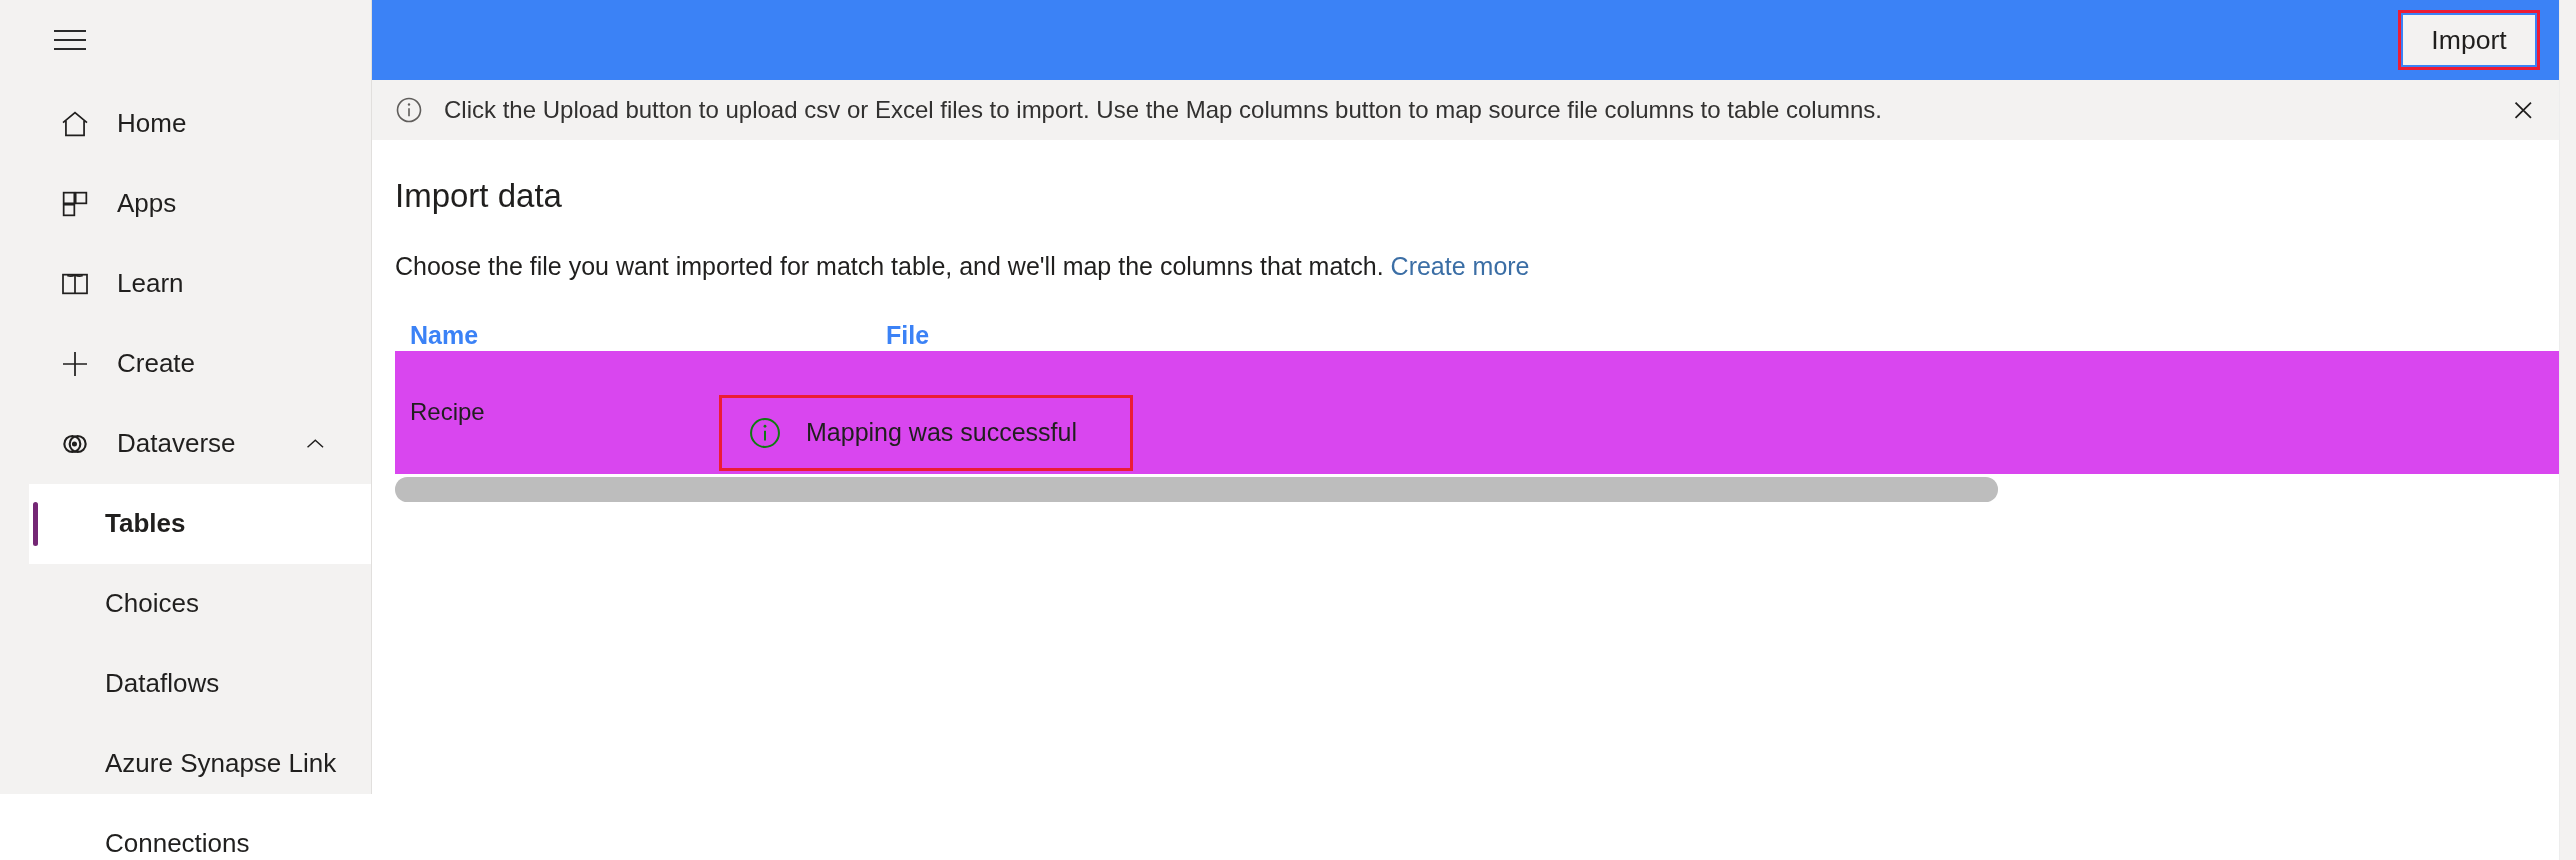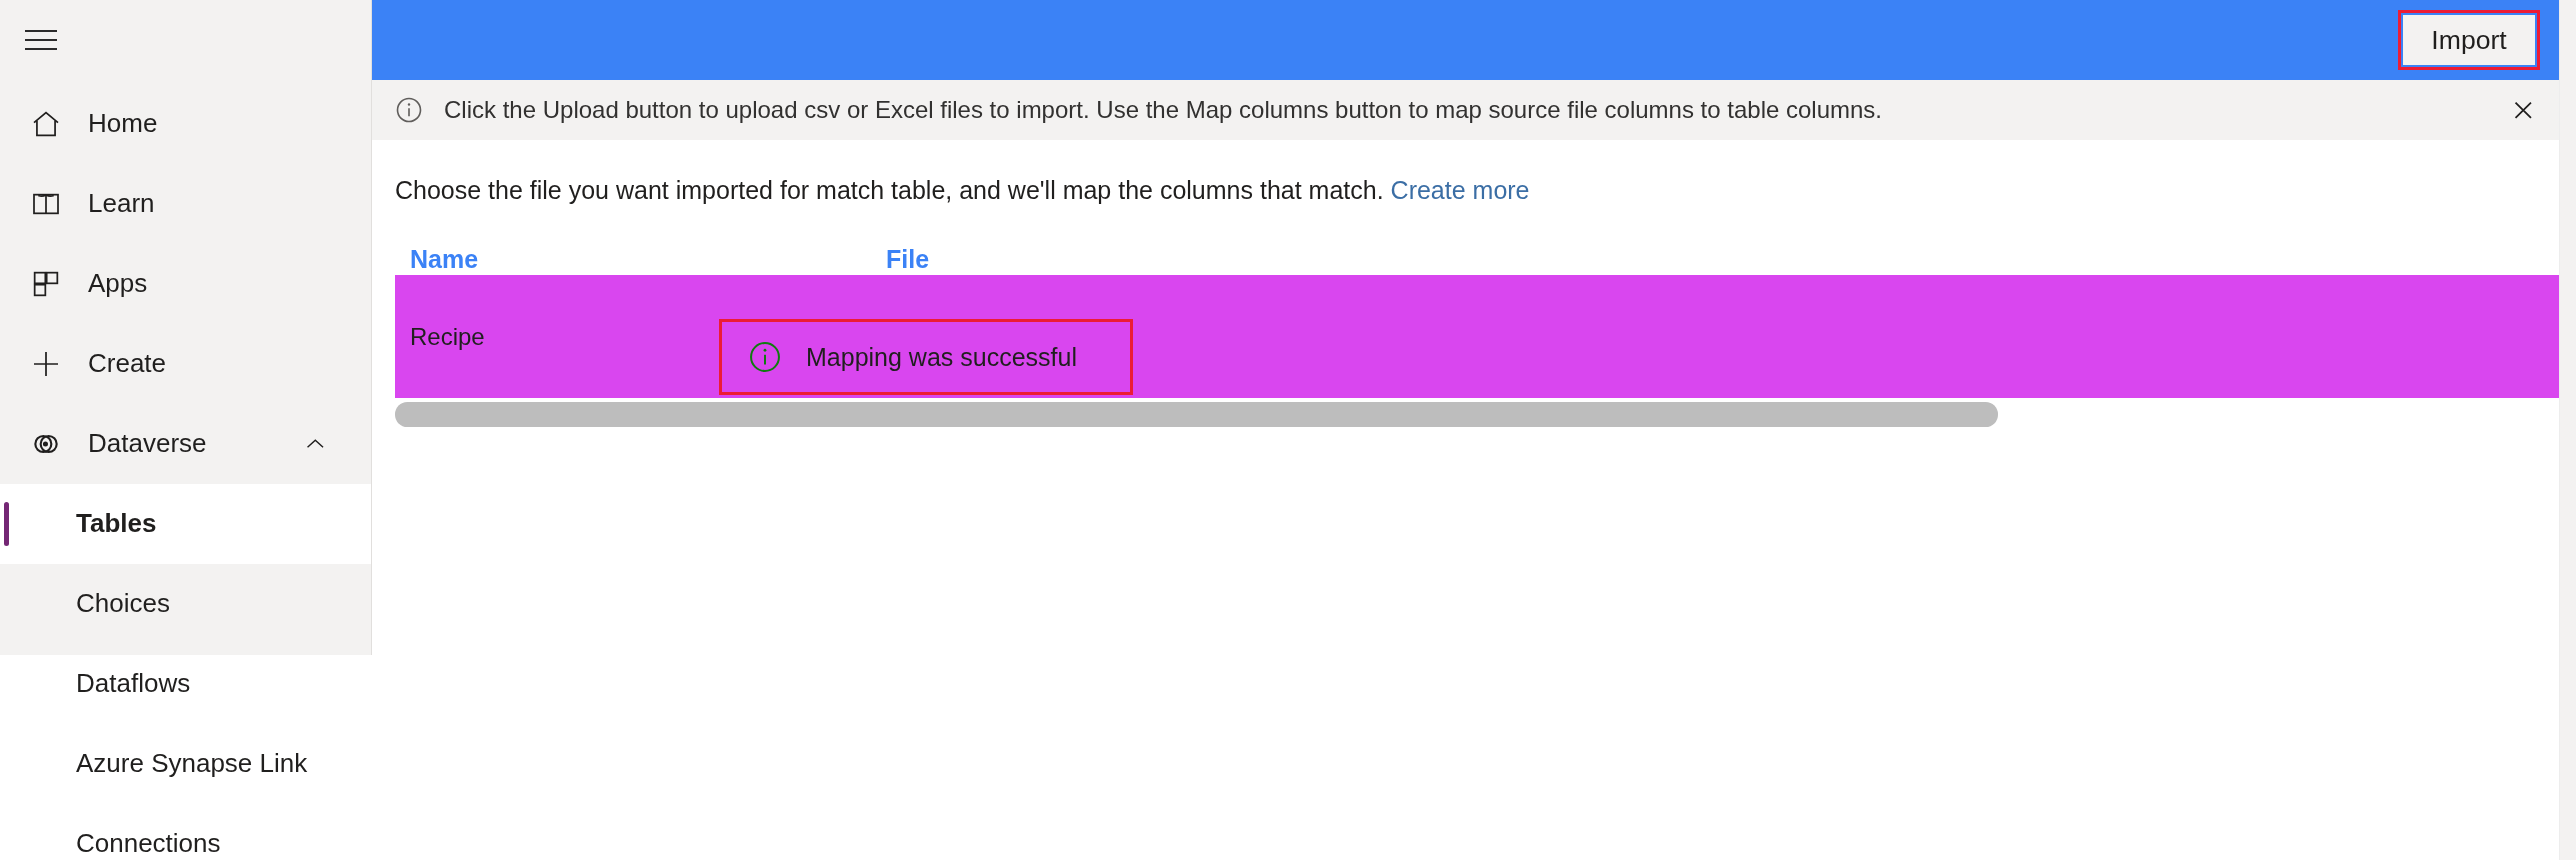--- a/index.html
+++ b/index.html
@@ -15,25 +15,26 @@
     position: relative;
     width: 2576px;
     height: 861px;
     display: flex;
     background: #ffffff;
   }
 
   
   #sidebar {
     width: 372px;
-    height: 655px;
+    height: 794px;
     background: #f3f2f1;
     border-right: 0.9px solid #e1dfdd;
     flex: 0 0 372px;
     position: relative;
+    padding-left: 29px;
   }
 
   .hamburger-wrap {
     height: 80px;
     display: flex;
     align-items: center;
     padding-left: 25px;
   }
   .hamburger {
     width: 32px;
@@ -320,38 +321,38 @@
             <path d="M3 11 L12 3.5 L21 11"></path>
             <path d="M5.2 9.6 V20.5 H18.8 V9.6"></path>
           </svg>
         </span>
         <span class="nav-label">Home</span>
       </div>
 
       <div class="nav-item">
         <span class="nav-icon">
           <svg width="32" height="32" viewBox="0 0 24 24" fill="none" stroke="#201f1e" stroke-width="1.3">
+            <rect x="3.5" y="3.5" width="8" height="8"></rect>
+            <rect x="12.5" y="3.5" width="8" height="8"></rect>
+            <rect x="3.5" y="12.5" width="8" height="8"></rect>
+          </svg>
+        </span>
+        <span class="nav-label">Apps</span>
+      </div>
+
+      <div class="nav-item">
+        <span class="nav-icon">
+          <svg width="32" height="32" viewBox="0 0 24 24" fill="none" stroke="#201f1e" stroke-width="1.3">
             <rect x="3" y="5" width="18" height="14"></rect>
             <path d="M12 5 V19"></path>
             <path d="M12 5 C10 6.4 8.2 6.4 6.2 5.6"></path>
             <path d="M12 5 C14 6.4 15.8 6.4 17.8 5.6"></path>
           </svg>
         </span>
         <span class="nav-label">Learn</span>
-      </div>
-
-      <div class="nav-item">
-        <span class="nav-icon">
-          <svg width="32" height="32" viewBox="0 0 24 24" fill="none" stroke="#201f1e" stroke-width="1.3">
-            <rect x="3.5" y="3.5" width="8" height="8"></rect>
-            <rect x="12.5" y="3.5" width="8" height="8"></rect>
-            <rect x="3.5" y="12.5" width="8" height="8"></rect>
-          </svg>
-        </span>
-        <span class="nav-label">Apps</span>
       </div>
 
       <div class="nav-item">
         <span class="nav-icon">
           <svg width="32" height="32" viewBox="0 0 24 24" fill="none" stroke="#201f1e" stroke-width="1.3">
             <path d="M12 3 V21 M3 12 H21"></path>
           </svg>
         </span>
         <span class="nav-label">Create</span>
       </div>
@@ -415,20 +416,21 @@
       <span id="notification-text">Click the Upload button to upload csv or Excel files to import. Use the Map columns button to map source file columns to table columns.</span>
       <span id="notification-close">
         <svg width="28.5" height="28.5" viewBox="0 0 24 24" fill="none" stroke="#201f1e" stroke-width="1.5">
           <path d="M5.5 5.5 L18.5 18.5 M18.5 5.5 L5.5 18.5"></path>
         </svg>
       </span>
     </div>
 
     <div id="content">
 
+      <h1 id="page-title">Import data</h1>
 
       <div id="page-subtitle">
         <span>Choose the file you want imported for match table, and we'll map the columns that match.</span>
         <a href="#">Create more</a>
       </div>
 
       <div id="grid-wrap">
 
         <div id="grid-header">
           <div class="col-name">Name</div>

